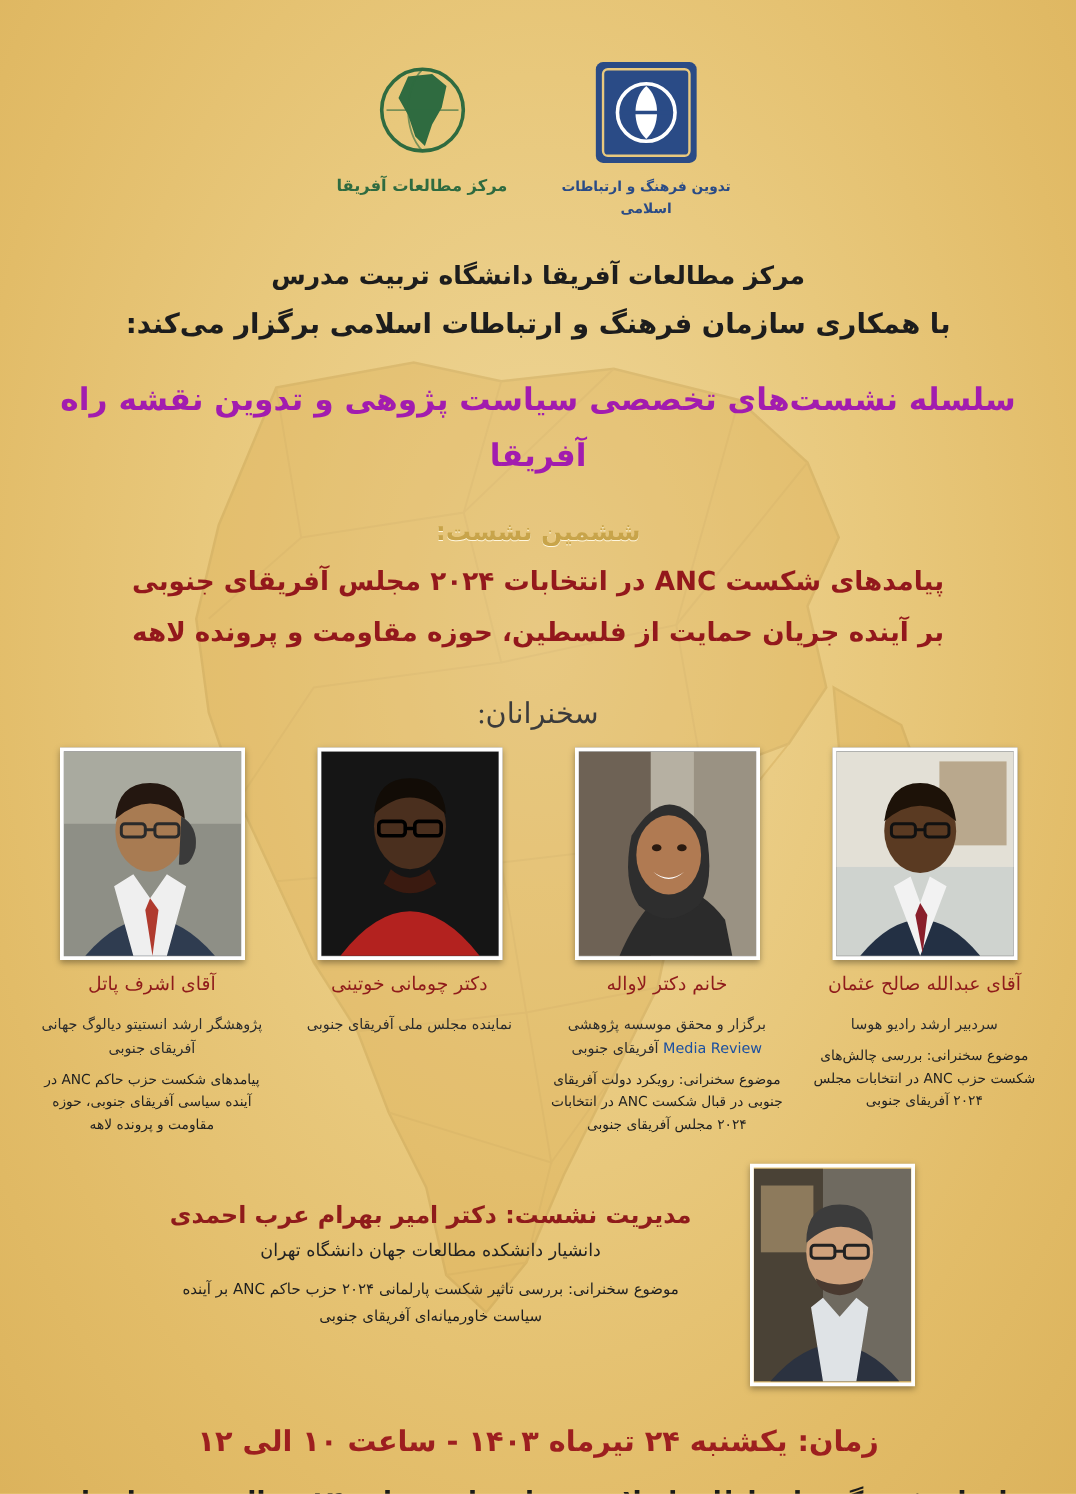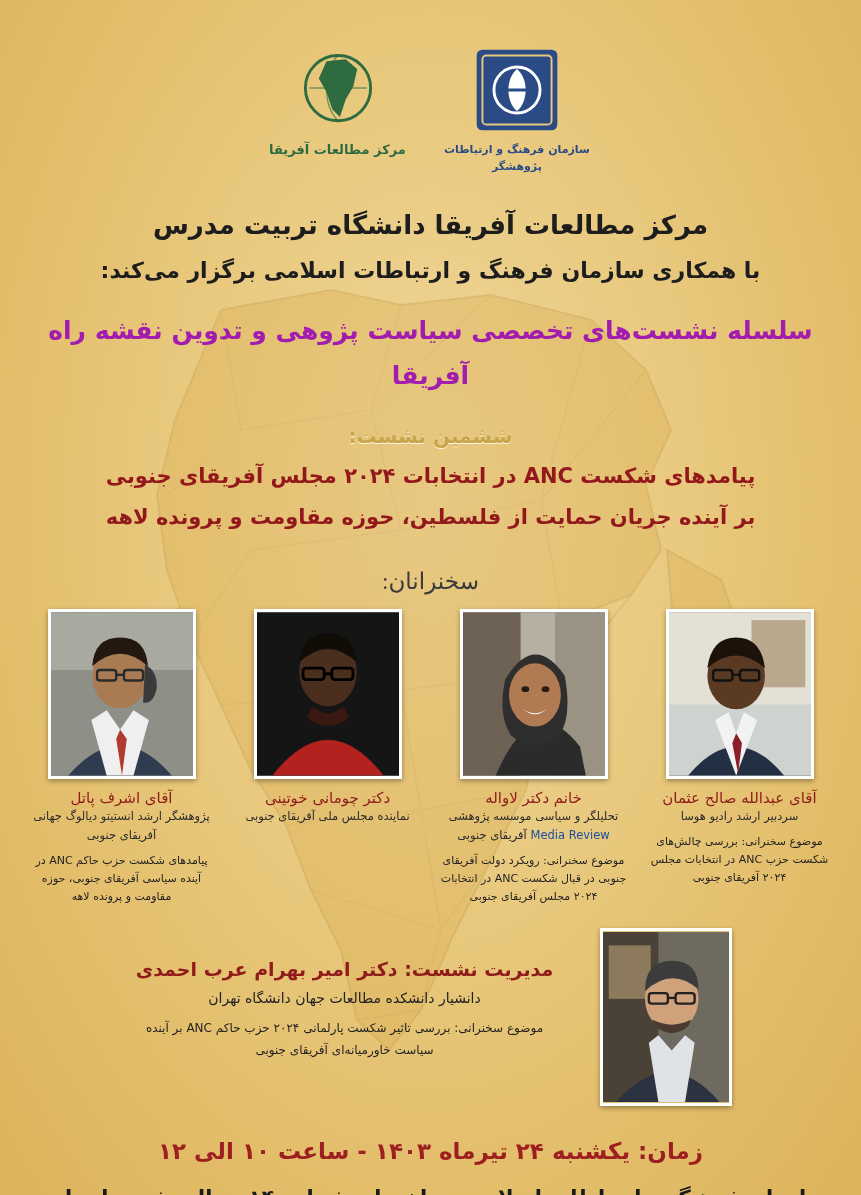--- a/index.html
+++ b/index.html
@@ -66,21 +66,21 @@
   }
   .logo-caption.icro { color: #2a4b86; font-size: 11px; line-height: 1.5; max-width: 150px;}
 
   
   .host-lines {
     text-align: center;
     margin-top: 26px;
     color: #1d1d1d;
   }
   .host-lines .l1 {
-    font-size: 26px; font-weight: bold; line-height: 1.9;
+    font-size: 20px; font-weight: bold; line-height: 1.9;
   }
   .host-lines .l2 {
     font-size: 22px; font-weight: bold; line-height: 1.9;
   }
   .series-title {
     text-align: center;
     margin-top: 16px;
     font-size: 25px;
     font-weight: bold;
     color: #a21caf;
@@ -129,21 +129,21 @@
     background: #8a8a8a;
   }
   .photo svg { width: 100%; height: 100%; display: block; }
   .sp-name {
     margin-top: 10px;
     font-size: 15px;
     font-weight: normal;
     color: #8f1b1b;
   }
   .sp-role {
-    margin-top: 0;
+    margin-top: 14px;
     font-size: 11.5px;
     color: #2c2c2c;
     line-height: 1.65;
   }
   .sp-topic {
     margin-top: 7px;
     font-size: 11px;
     color: #1f1f1f;
     line-height: 1.65;
   }
@@ -219,21 +219,21 @@
     <div class="logo-block">
       <div class="logo-mark">
         <svg viewBox="0 0 100 100" xmlns="http://www.w3.org/2000/svg">
           <rect x="8" y="8" width="84" height="84" rx="6" fill="#2a4b86"></rect>
           <rect x="14" y="14" width="72" height="72" rx="4" fill="none" stroke="#e9c97e" stroke-width="2"></rect>
           <circle cx="50" cy="50" r="24" fill="none" stroke="#ffffff" stroke-width="3"></circle>
           <path d="M50 28 C62 38 62 62 50 72 C38 62 38 38 50 28 Z" fill="#ffffff"></path>
           <path d="M30 50 H70" stroke="#2a4b86" stroke-width="3"></path>
         </svg>
       </div>
-      <div class="logo-caption icro">سازمان فرهنگ و ارتباطات پژوهشگر</div>
+      <div class="logo-caption icro">تدوین فرهنگ و ارتباطات اسلامی</div>
     </div>
 
     <div class="logo-block">
       <div class="logo-mark">
         <svg viewBox="0 0 100 100" xmlns="http://www.w3.org/2000/svg">
           <circle cx="50" cy="48" r="34" fill="none" stroke="#2f6b40" stroke-width="3"></circle>
           <path d="M38 20 L58 18 L70 28 L66 46 L58 60 L52 78 L44 70 L38 52 L30 38 Z" fill="#2f6b40"></path>
           <path d="M20 48 H80" stroke="#2f6b40" stroke-width="1.5" opacity="0.6"></path>
           <path d="M50 14 C34 30 34 66 50 82" fill="none" stroke="#2f6b40" stroke-width="1.5" opacity="0.6"></path>
         </svg>
@@ -289,21 +289,21 @@
           <path d="M34 170 q40 -92 88 -30 l6 30 Z" fill="#2b2b2b"></path>
           <path d="M44 70 q30 -50 62 -4 q8 44 -6 62 q-26 22 -50 0 q-14 -20 -6 -58 Z" fill="#2e2e2e"></path>
           <ellipse cx="75" cy="86" rx="27" ry="33" fill="#b07a52"></ellipse>
           <ellipse cx="65" cy="80" rx="4" ry="3" fill="#2a1a10"></ellipse>
           <ellipse cx="86" cy="80" rx="4" ry="3" fill="#2a1a10"></ellipse>
           <path d="M62 100 q13 12 26 0 q-13 10 -26 0 Z" fill="#ffffff"></path>
         </svg>
       </div>
       <div class="sp-name">خانم دکتر لاواله</div>
       <div class="sp-role">
-        <span>تحلیلگر و سیاسی موسسه پژوهشی</span>
+        <span>برگزار و محقق موسسه پژوهشی</span>
         <span class="media-review">Media Review</span>
         <span>آفریقای جنوبی</span>
       </div>
       <div class="sp-topic">موضوع سخنرانی: رویکرد دولت آفریقای جنوبی در قبال شکست ANC در انتخابات ۲۰۲۴ مجلس آفریقای جنوبی</div>
     </div>
 
     <div class="speaker">
       <div class="photo">
         <svg viewBox="0 0 148 170" xmlns="http://www.w3.org/2000/svg">
           <rect width="148" height="170" fill="#151515"></rect>

